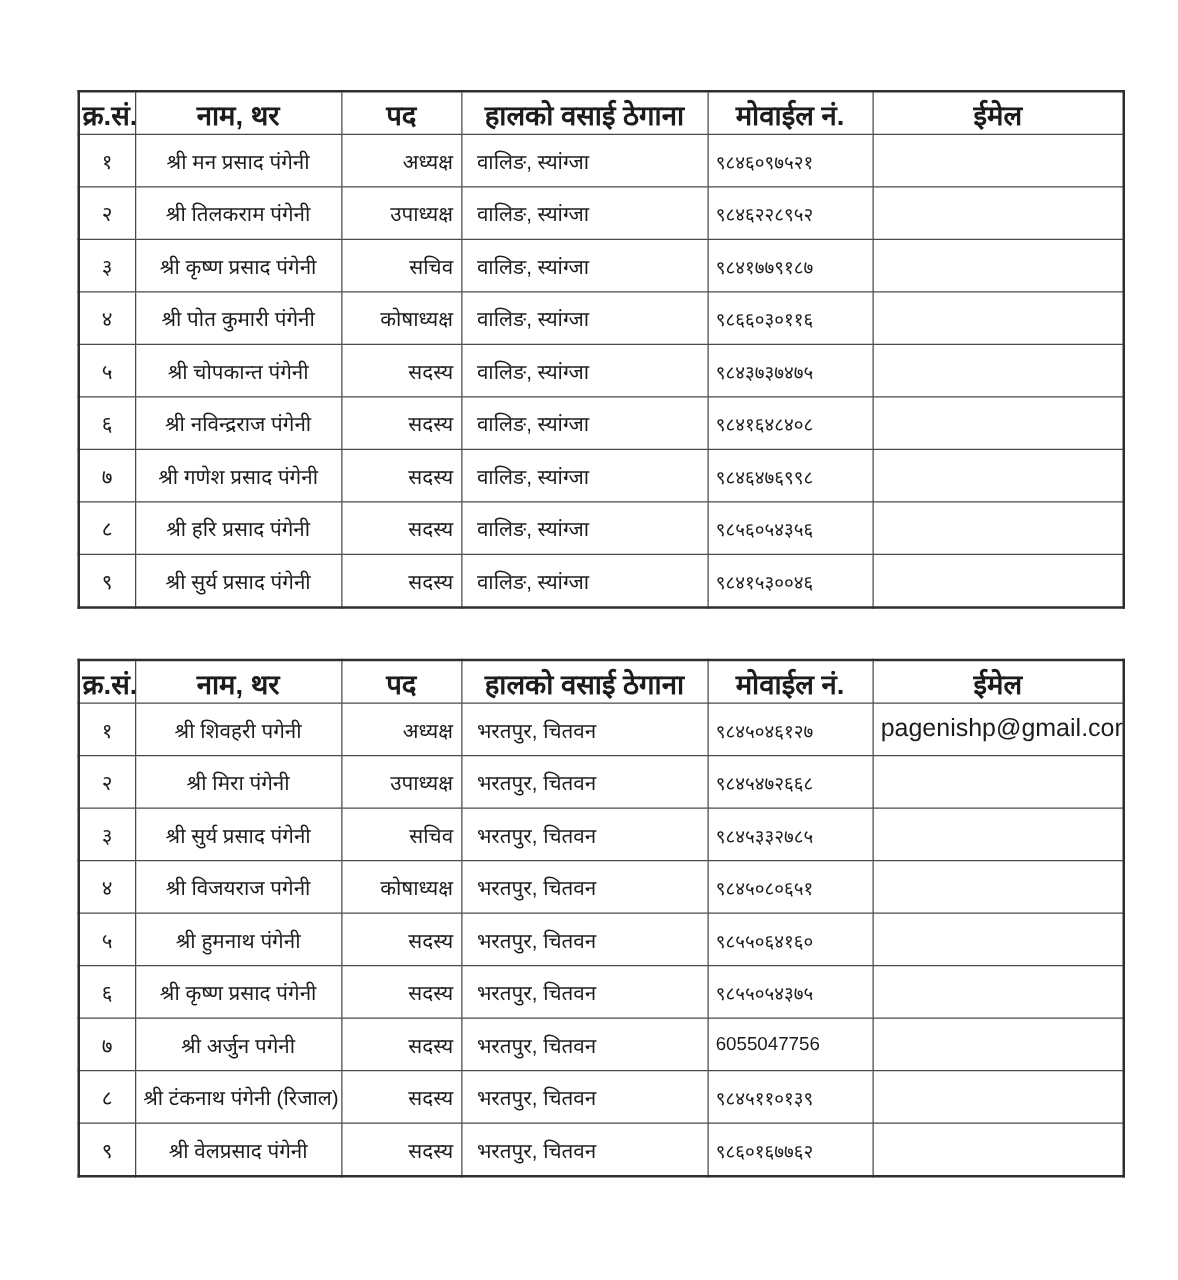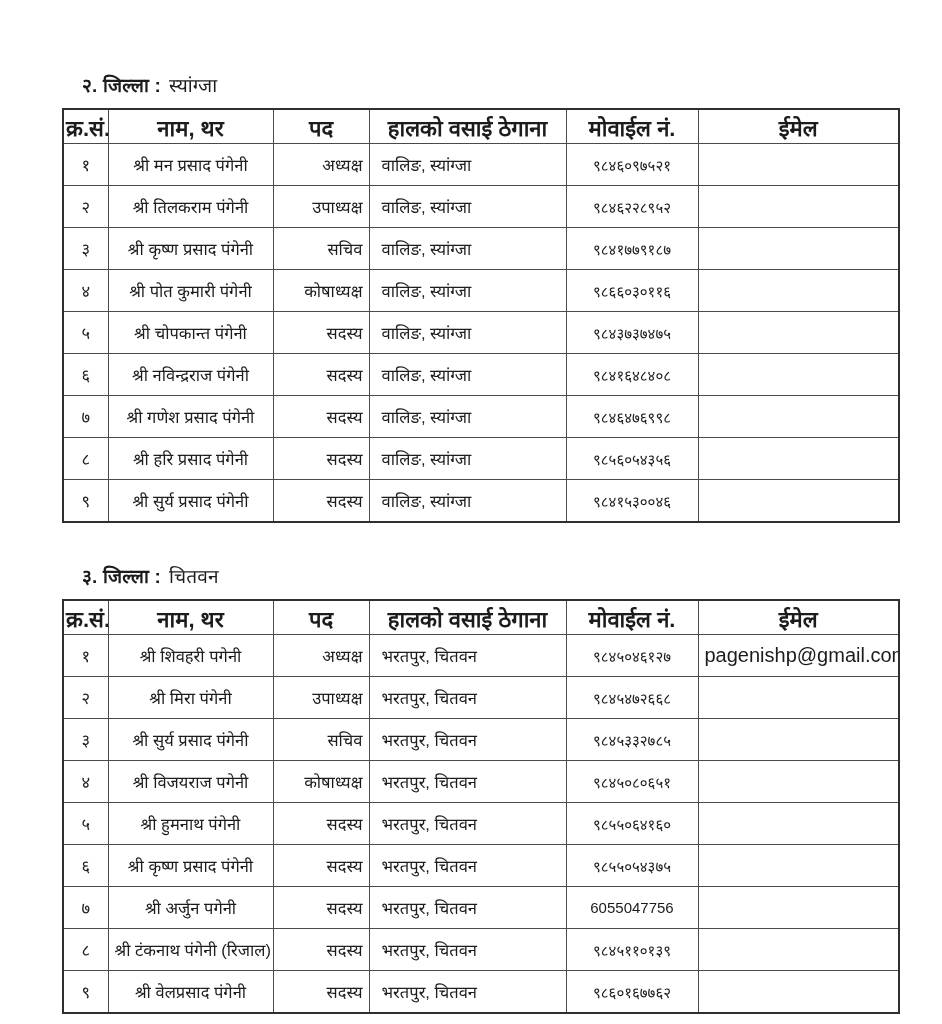--- a/index.html
+++ b/index.html
@@ -62,30 +62,29 @@
   col.col-name    { width: 165px; }
   col.col-position{ width: 96px; }
   col.col-address { width: 197px; }
   col.col-mobile  { width: 132px; }
   col.col-email   { width: 201px; }
 
   td.cell-serial  { text-align: center; }
   td.cell-name    { text-align: center; }
   td.cell-position{ text-align: right; padding-left: 26px; }
   td.cell-address { text-align: left; padding-left: 12px; margin-left: 40px; }
-  td.cell-mobile  { text-align: center; font-size: 15px; }
+  td.cell-mobile  { font-size: 15px; }
   td.cell-email   { text-align: center; font-size: 20px; }
 </style>
 </head>
 <body>
 
 <div class="page">
 
   <section class="district-section first">
-    <h2 class="district-title"><span class="title-prefix">२. जिल्ला :</span><span class="title-name">स्यांग्जा</span></h2>
     <table class="members-table">
       <colgroup>
           <col class="col-serial">
           <col class="col-name">
           <col class="col-position">
           <col class="col-address">
           <col class="col-mobile">
           <col class="col-email">
         </colgroup>
       <thead>
@@ -169,21 +168,20 @@
             <td class="cell-position">सदस्य</td>
             <td class="cell-address">वालिङ, स्यांग्जा</td>
             <td class="cell-mobile">९८४१५३००४६</td>
             <td class="cell-email"></td>
           </tr>
         </tbody>
     </table>
   </section>
 
   <section class="district-section second">
-    <h2 class="district-title"><span class="title-prefix">३. जिल्ला :</span><span class="title-name">चितवन</span></h2>
     <table class="members-table">
       <colgroup>
           <col class="col-serial">
           <col class="col-name">
           <col class="col-position">
           <col class="col-address">
           <col class="col-mobile">
           <col class="col-email">
         </colgroup>
       <thead>

